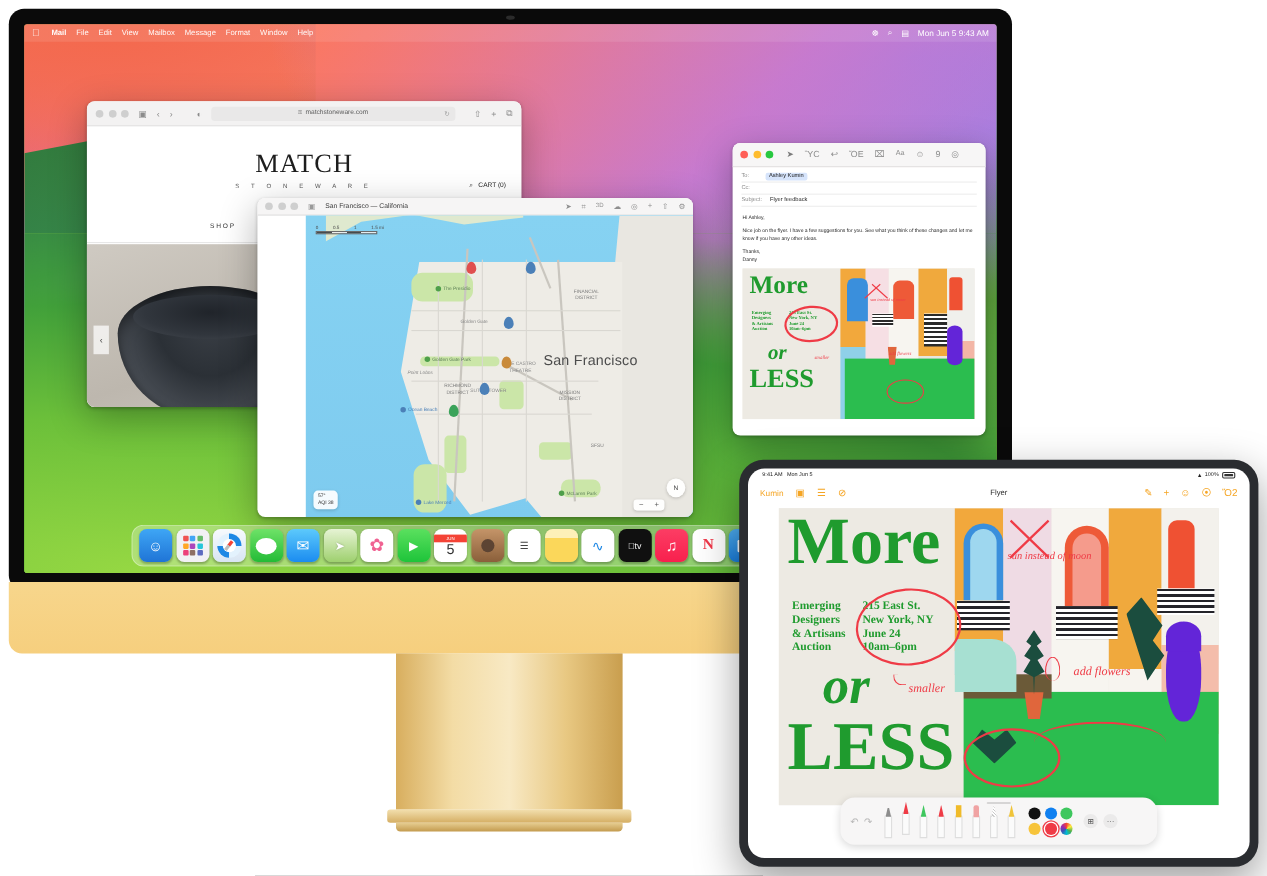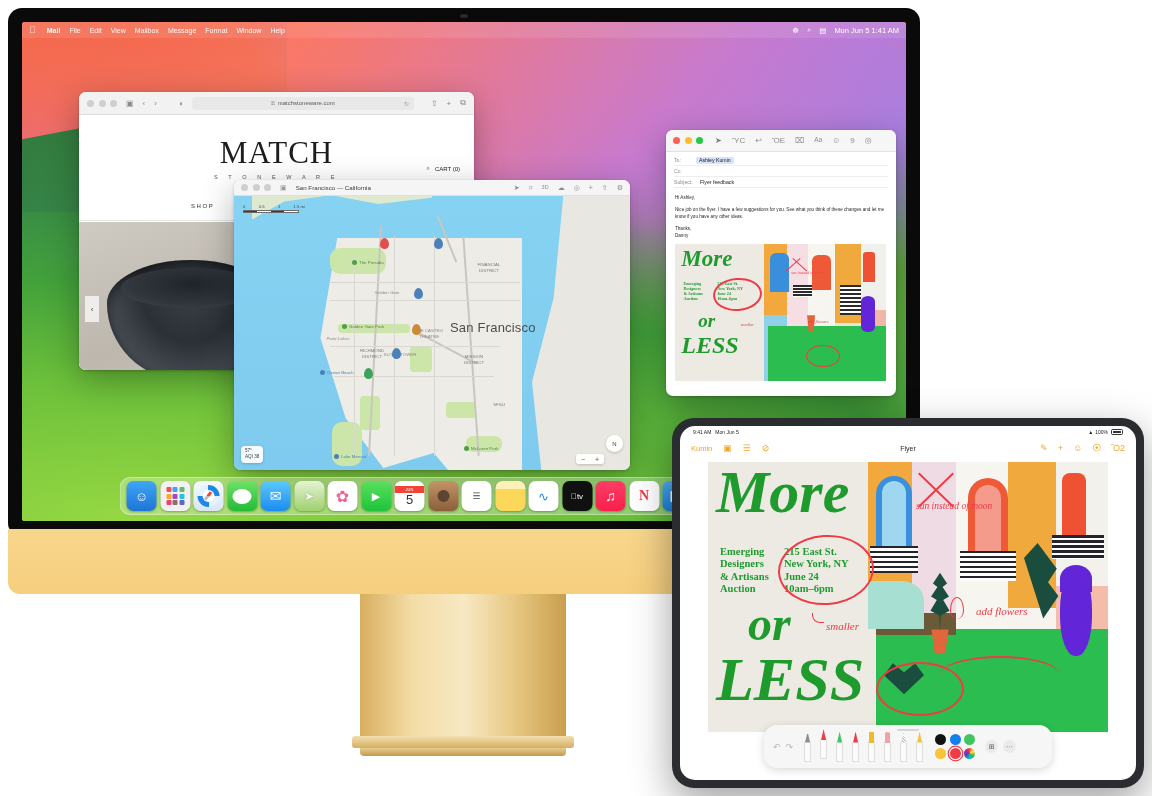--- a/index.html
+++ b/index.html
@@ -66,21 +66,21 @@
   .safari { left:57px; top:70px; width:395px; height:278px; }
   .safari-bar { height:23px; background:#f3f2f2; border-bottom:1px solid #dedddd;
     display:flex; align-items:center; padding:0 8px; }
   .sf-ico { color:#8b8b8b; font-size:8px; margin-left:9px; }
   .urlbar { flex:1; margin:0 8px; height:13px; background:#e9e8e8; border-radius:3.5px;
     display:flex; align-items:center; justify-content:center; gap:3px;
     font-size:6px; color:#5c5c5c; position:relative; }
   .urlbar .reload { position:absolute; right:5px; font-size:6px; color:#9a9a9a; }
   .safari-body { position:relative; height:calc(100% - 23px); background:#fff; }
   .match-logo { text-align:center; padding-top:22px; }
-  .match-word { font-family:"Liberation Serif", serif; font-size:31px; letter-spacing:1px;
+  .match-word { font-family:"Liberation Serif", serif; font-size:24px; letter-spacing:1px;
     color:#1d1d1d; font-weight:300; line-height:1; }
   .match-sub { font-size:5.5px; letter-spacing:4.6px; color:#555; margin-top:6px; }
   .cart-row { position:absolute; right:14px; top:50px; font-size:6px; color:#1d1d1d;
     display:flex; align-items:center; gap:5px; }
   .shop-row { position:absolute; left:0; top:84px; width:100%; height:22px;
     border-bottom:1px solid #e7e7e7; }
   .shop-lbl { position:absolute; left:112px; top:4px; font-size:6px; letter-spacing:1.6px; color:#333; }
   .hero { position:absolute; left:0; top:107px; width:100%; height:171px;
     background:linear-gradient(160deg,#cfcac2 0%,#bdb7ae 45%,#d6d2cb 100%); overflow:hidden; }
   .bowl { position:absolute; left:28px; top:38px; width:168px; height:120px;
@@ -93,21 +93,21 @@
     background:rgba(255,255,255,.72); display:flex; align-items:center; justify-content:center;
     font-size:8px; color:#444; }
 
   
   .maps { left:212px; top:158px; width:396px; height:290px; }
   .maps-bar { height:16px; background:#f6f5f5; border-bottom:1px solid #e0dfdf;
     display:flex; align-items:center; padding:0 7px; }
   .maps-title { font-size:6.2px; color:#3a3a3a; margin-left:9px; }
   .maps-icons { margin-left:auto; display:flex; gap:9px; color:#8e8e8e; font-size:7px; }
   .mapcanvas { position:relative; height:calc(100% - 16px); overflow:hidden;
-    background:#8fd6f5; }
+    background:#8fd6f5;margin-left:44px; }
   .water { position:absolute; inset:0; background:linear-gradient(180deg,#86d2f2 0%,#7ecbef 100%); }
   .land-main { position:absolute; left:78px; top:42px; width:210px; height:250px;
     background:#eeece6;
     clip-path:polygon(12% 0%,100% 0%,100% 100%,72% 100%,58% 86%,34% 92%,16% 72%,4% 40%); }
   .land-marin { position:absolute; left:18px; top:-6px; width:180px; height:64px;
     background:#dfe9cf; clip-path:polygon(0 46%,18% 18%,44% 8%,70% 22%,100% 12%,100% 0,0 0); }
   .land-east { position:absolute; right:-10px; top:0px; width:120px; height:300px;
     background:#e9e7e1; clip-path:polygon(36% 0,100% 0,100% 100%,20% 100%,10% 62%,28% 34%); }
   .park { position:absolute; background:#cbe6a8; border-radius:4px; }
   .road { position:absolute; background:#d9d7d1; }
@@ -151,21 +151,21 @@
   .mail-body { padding:6px 9px 0; font-size:4.6px; color:#2a2a2a; line-height:1.65; }
   .mail-body p { margin-bottom:4px; }
   .flyer-attach { margin:4px 9px 0; width:211px; height:137px; position:relative;
     overflow:hidden; background:#ece9e2; }
 
   
   .flyer { position:relative; overflow:hidden; background:#edeae3; }
   .fl-left { position:absolute; left:0; top:0; height:100%; background:#edeae3; }
   .stripe { position:absolute; top:0; height:100%; }
   .fl-text { position:absolute; color:#1f9b2e; font-family:"Liberation Serif", serif;
-    font-weight:bold; line-height:.92;font-style:italic; }
+    font-weight:bold; line-height:.92; }
   .ann { position:absolute; color:#ef3b46; font-family:"Liberation Serif", serif;
     font-style:italic; white-space:nowrap; }
   .circ { position:absolute; border:2px solid #ef3b46; border-radius:50%; transform:rotate(-4deg); }
 
   
   .dock { position:absolute; left:50%; transform:translateX(-50%); bottom:6px;
     height:38px; display:flex; align-items:center; gap:3.5px; padding:3px 6px;
     background:rgba(255,255,255,.28); border:.5px solid rgba(255,255,255,.35);
     border-radius:11px; backdrop-filter:blur(6px); }
   .dock-ico { width:30px; height:30px; border-radius:7px; position:relative;
@@ -235,21 +235,21 @@
         <span class="mi">View</span>
         <span class="mi">Mailbox</span>
         <span class="mi">Message</span>
         <span class="mi">Format</span>
         <span class="mi">Window</span>
         <span class="mi">Help</span>
         <span class="spacer"></span>
         <span class="ri">☸</span>
         <span class="ri">⌕</span>
         <span class="ri">▤</span>
-        <span class="ri">Mon Jun 5  1:41 AM</span>
+        <span class="ri">Mon Jun 5  9:43 AM</span>
       </div>
 
       <div class="win safari">
         <div class="safari-bar">
           <span class="tl">
             <span class="dot d-grey"></span>
             <span class="dot d-grey"></span>
             <span class="dot d-grey"></span>
           </span>
           <span class="sf-ico">▣</span>

